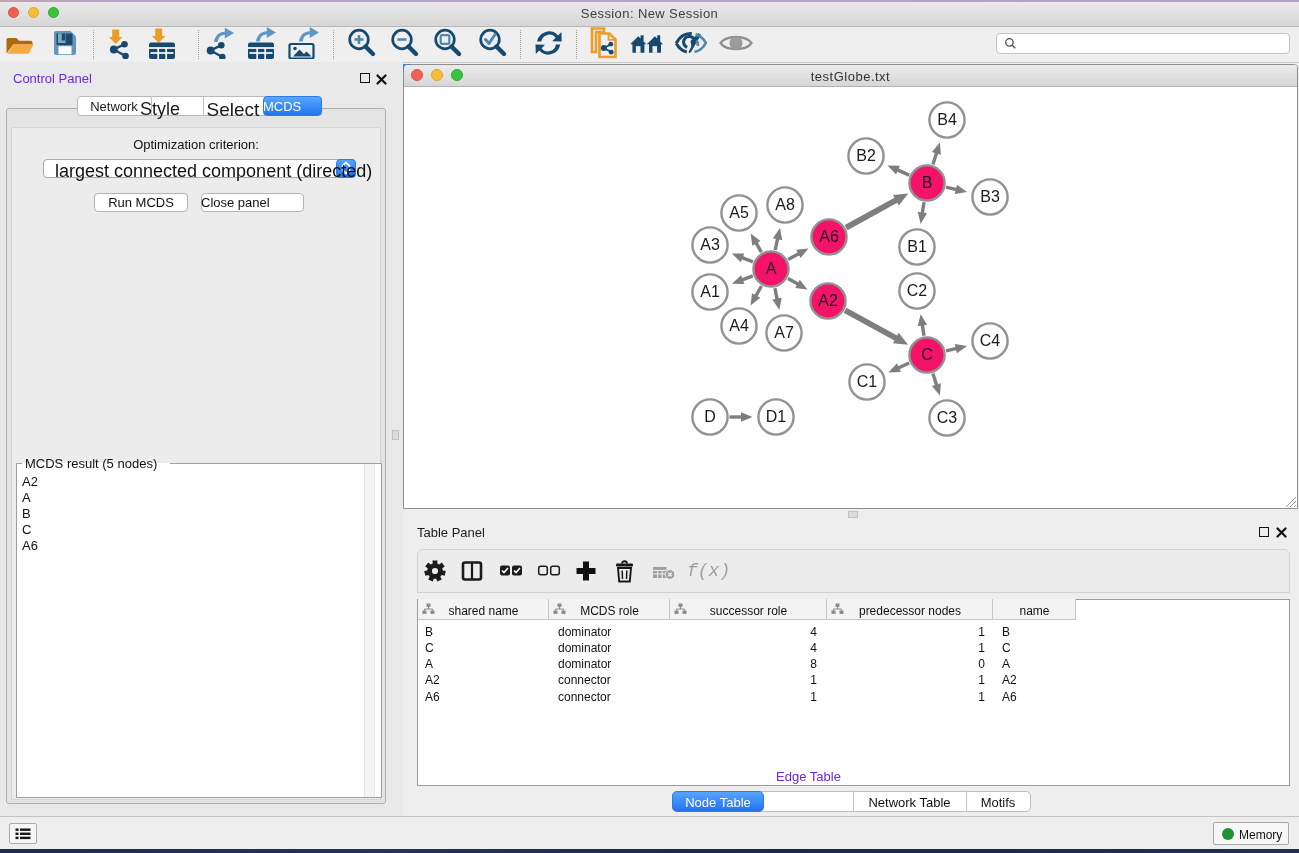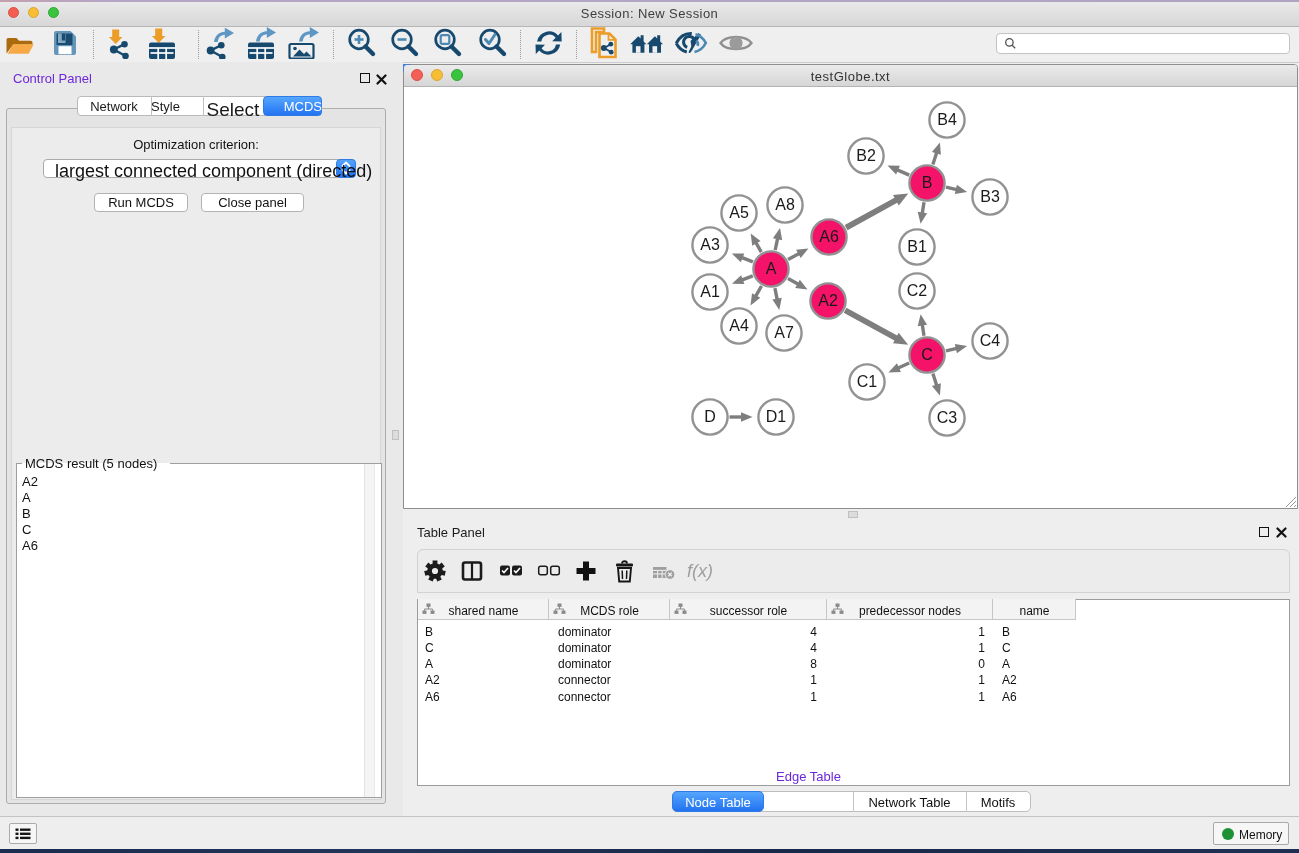--- a/index.html
+++ b/index.html
@@ -165,38 +165,38 @@
   </svg>
 
 <div class="abs" style="left:6px;top:108px;width:380px;height:696px;background:#e4e4e4;border:1px solid #adadad;border-radius:3px"></div>
 <div class="abs" style="left:11px;top:127px;width:370px;height:673px;background:#ececec;border:1px solid #d6d6d6"></div>
 
 <div class="abs" style="left:77px;top:96px;width:245px;height:20px;background:#ffffff;border:1px solid #b9b9b9;border-radius:4px"></div>
 <div class="abs" style="left:151px;top:96px;width:0;height:20px;border-left:1px solid #c0c0c0"></div>
 <div class="abs" style="left:203px;top:96px;width:0;height:20px;border-left:1px solid #c0c0c0"></div>
 <div class="abs" style="left:263px;top:96px;width:59px;height:20px;background:linear-gradient(#55a7fe,#2373f2);border:1px solid #2e7be8;border-radius:4px"></div>
 <div class="txt" style="left:77px;top:99px;width:74px;text-align:center;font-size:13px;color:#1a1a1a">Network</div>
-<div class="txt" style="left:151px;top:99px;width:52px;font-size:13px;color:#1a1a1a">Style</div>
+<div class="txt" style="left:134px;top:99px;width:52px;text-align:center;font-size:18px;color:#1a1a1a">Style</div>
 <div class="txt" style="left:203px;top:99px;width:60px;text-align:center;font-size:19px;color:#1a1a1a">Select</div>
-<div class="txt" style="left:263px;top:99px;width:59px;text-align:right;font-size:13px;color:#ffffff">MCDS</div>
+<div class="txt" style="left:263px;top:99px;width:59px;text-align:left;font-size:13px;color:#ffffff">MCDS</div>
 
 <div class="txt" style="left:11px;top:137px;width:370px;text-align:center;font-size:13px;color:#111">Optimization criterion:</div>
 
 <div class="abs" style="left:43px;top:159px;width:313px;height:19px;background:#ffffff;border:1px solid #ababab;border-radius:4px"></div>
 <div class="abs" style="left:336px;top:159px;width:20px;height:19px;background:linear-gradient(#54a4fe,#2071f0);border:1px solid #2e7be8;border-radius:4px"></div>
 <svg class="abs" style="left:340px;top:160px" width="12" height="16" viewBox="0 0 12 16">
     <path d="M2.5 6 L6 2.5 L9.5 6" fill="none" stroke="#fff" stroke-width="1.8" stroke-linecap="round" stroke-linejoin="round"></path>
     <path d="M2.5 10 L6 13.5 L9.5 10" fill="none" stroke="#fff" stroke-width="1.8" stroke-linecap="round" stroke-linejoin="round"></path>
   </svg>
 <div class="txt" style="left:55px;top:161px;font-size:18px;color:#111">largest connected component (directed)</div>
 
 <div class="abs" style="left:94px;top:193px;width:94px;height:19px;background:#ffffff;border:1px solid #b3b3b3;border-radius:4px"></div>
 <div class="txt" style="left:94px;top:195px;width:94px;text-align:center;font-size:13px;color:#111">Run MCDS</div>
 <div class="abs" style="left:201px;top:193px;width:103px;height:19px;background:#ffffff;border:1px solid #b3b3b3;border-radius:4px"></div>
-<div class="txt" style="left:201px;top:195px;width:103px;text-align:center;font-size:13px;color:#111">Close panel</div>
+<div class="txt" style="left:201px;top:195px;width:103px;text-align:left;font-size:13px;color:#111">Close panel</div>
 
 <div class="abs" style="left:16px;top:463px;width:366px;height:335px;background:#ffffff;border:1px solid #9f9f9f"></div>
 <div class="abs" style="left:22px;top:463px;width:148px;height:1px;background:#ffffff;top:462.5px"></div>
 <div class="txt" style="left:25px;top:456px;font-size:13px;color:#111;background:transparent">MCDS result (5 nodes)</div>
 <div class="abs" style="left:364px;top:464px;width:11px;height:333px;background:#f4f4f4;border-left:1px solid #e2e2e2;border-right:1px solid #e9e9e9"></div>
 <div class="txt" style="left:22px;top:474px;font-size:13px;color:#111">A2</div>
 <div class="txt" style="left:22px;top:490px;font-size:13px;color:#111">A</div>
 <div class="txt" style="left:22px;top:506px;font-size:13px;color:#111">B</div>
 <div class="txt" style="left:22px;top:522px;font-size:13px;color:#111">C</div>
 <div class="txt" style="left:22px;top:538px;font-size:13px;color:#111">A6</div>
@@ -348,21 +348,21 @@
 <rect x="1" y="2" width="13.5" height="11" fill="#9f9f9f"></rect>
 <g stroke="#ececec" stroke-width="1.1">
       <line x1="1" y1="5.4" x2="14.5" y2="5.4"></line>
       <line x1="1" y1="8.9" x2="14.5" y2="8.9"></line>
       <line x1="5.6" y1="5.4" x2="5.6" y2="13"></line>
       <line x1="10.1" y1="5.4" x2="10.1" y2="13"></line>
     </g>
 <circle cx="18" cy="9.5" r="4.8" fill="#9f9f9f" stroke="#ececec" stroke-width="1"></circle>
 <path d="M16.2 7.7 L19.8 11.3 M19.8 7.7 L16.2 11.3" stroke="#ececec" stroke-width="1.5"></path>
 </svg>
-<div class="txt" style="left:687px;top:561px;font-family:Liberation Sans, sans-serif;font-style:italic;font-size:18px;color:#9e9e9e">f(x)</div>
+<div class="txt" style="left:687px;top:561px;font-family:Liberation Mono, monospace;font-style:italic;font-size:18px;color:#9e9e9e">f(x)</div>
 
 <div class="abs" style="left:417px;top:599px;width:873px;height:187px;background:#ffffff;border:1px solid #9c9c9c"></div>
 
 <div class="abs" style="left:418px;top:599px;width:131px;height:21px;background:#f3f3f3;border-right:1px solid #c6c6c6;border-bottom:1px solid #c6c6c6"></div>
 <div class="txt" style="left:418px;top:604px;width:131px;text-align:center;font-size:12px;color:#111">shared name</div>
 <svg class="abs" style="left:422px;top:603px" width="13" height="12" viewBox="0 0 13 12">
 <rect x="4.5" y="0.5" width="4" height="3.4" fill="#8a8a8a"></rect>
     <rect x="0.5" y="7.5" width="4" height="3.4" fill="#8a8a8a"></rect>
     <rect x="8.5" y="7.5" width="4" height="3.4" fill="#8a8a8a"></rect>
 <path d="M6.5 4 L6.5 6 M2.5 7.5 L2.5 6 L10.5 6 L10.5 7.5" stroke="#8a8a8a" stroke-width="1" fill="none"></path>

